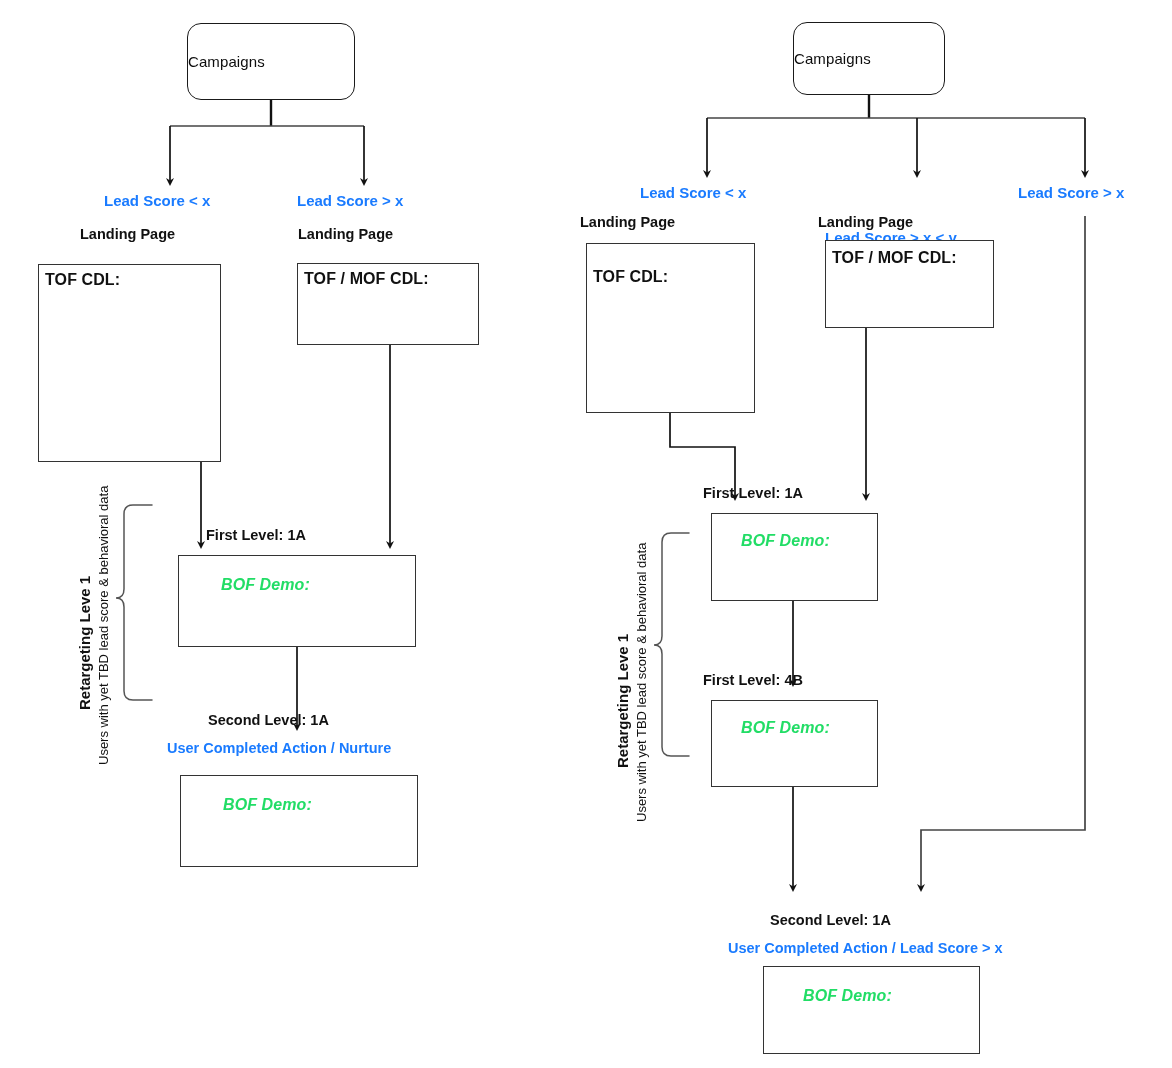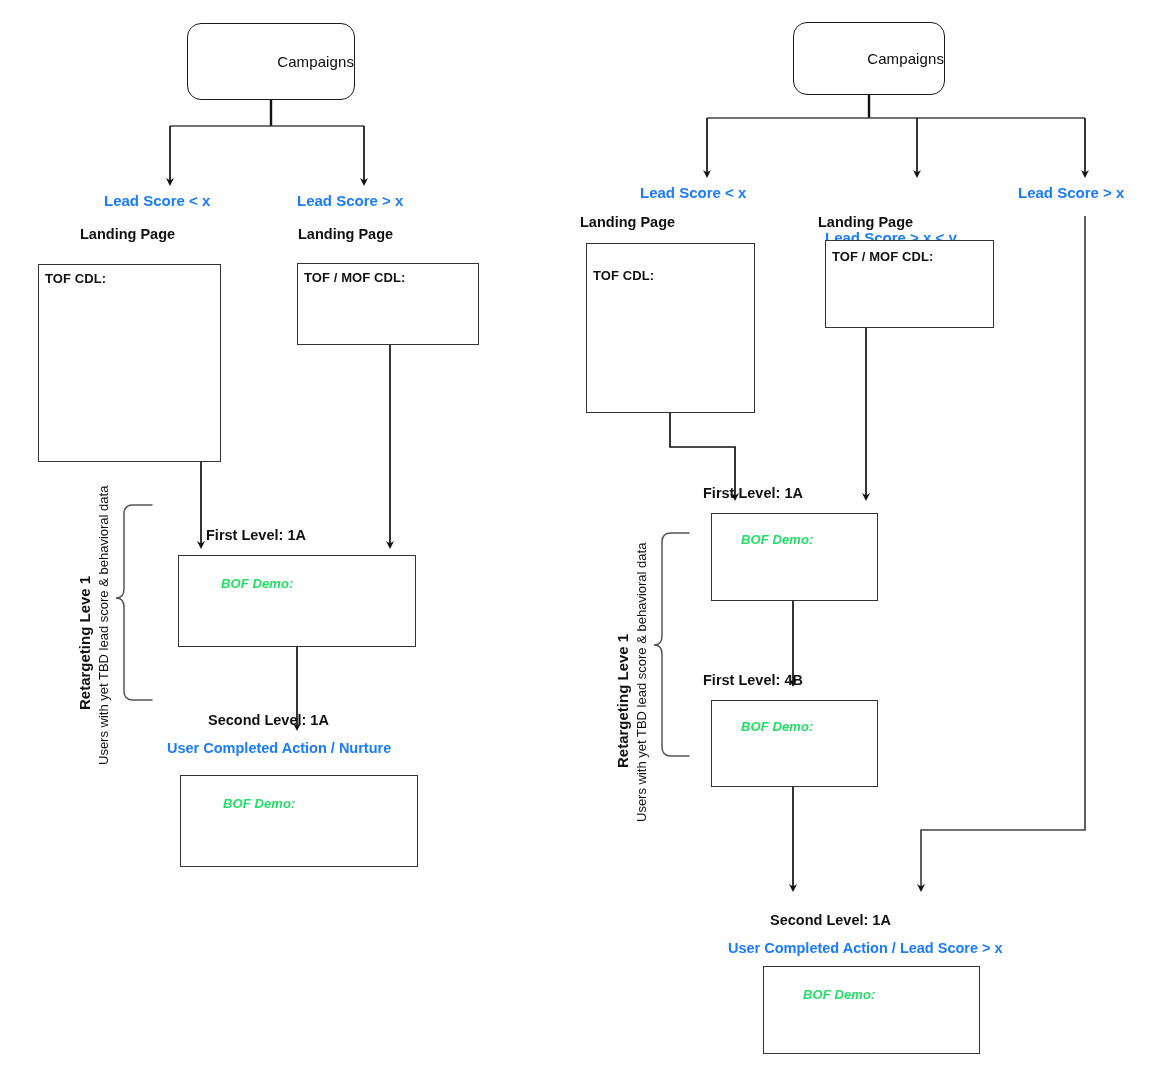--- a/index.html
+++ b/index.html
@@ -31,31 +31,31 @@
     box-sizing: border-box;
     background: #ffffff;
     border: 1.6px solid #333333;
   }
   .node.rounded {
     border-radius: 14px;
     border-color: #1a1a1a;
     border-width: 1.5px;
     display: flex;
     align-items: center;
-    justify-content: flex-end;
+    justify-content: flex-start;
   }
   .node-title {
     font-size: 15px;
     color: #0d0d0d;
     font-weight: 400;
     letter-spacing: 0.1px;
   }
   .box-label {
     position: absolute;
-    font-size: 13px;
+    font-size: 16px;
     font-weight: bold;
     color: #111111;
     letter-spacing: 0.1px;
     white-space: nowrap;
   }
   .box-label.green {
     color: #25d366;
     color: #22dd66;
     font-style: italic;
   }

